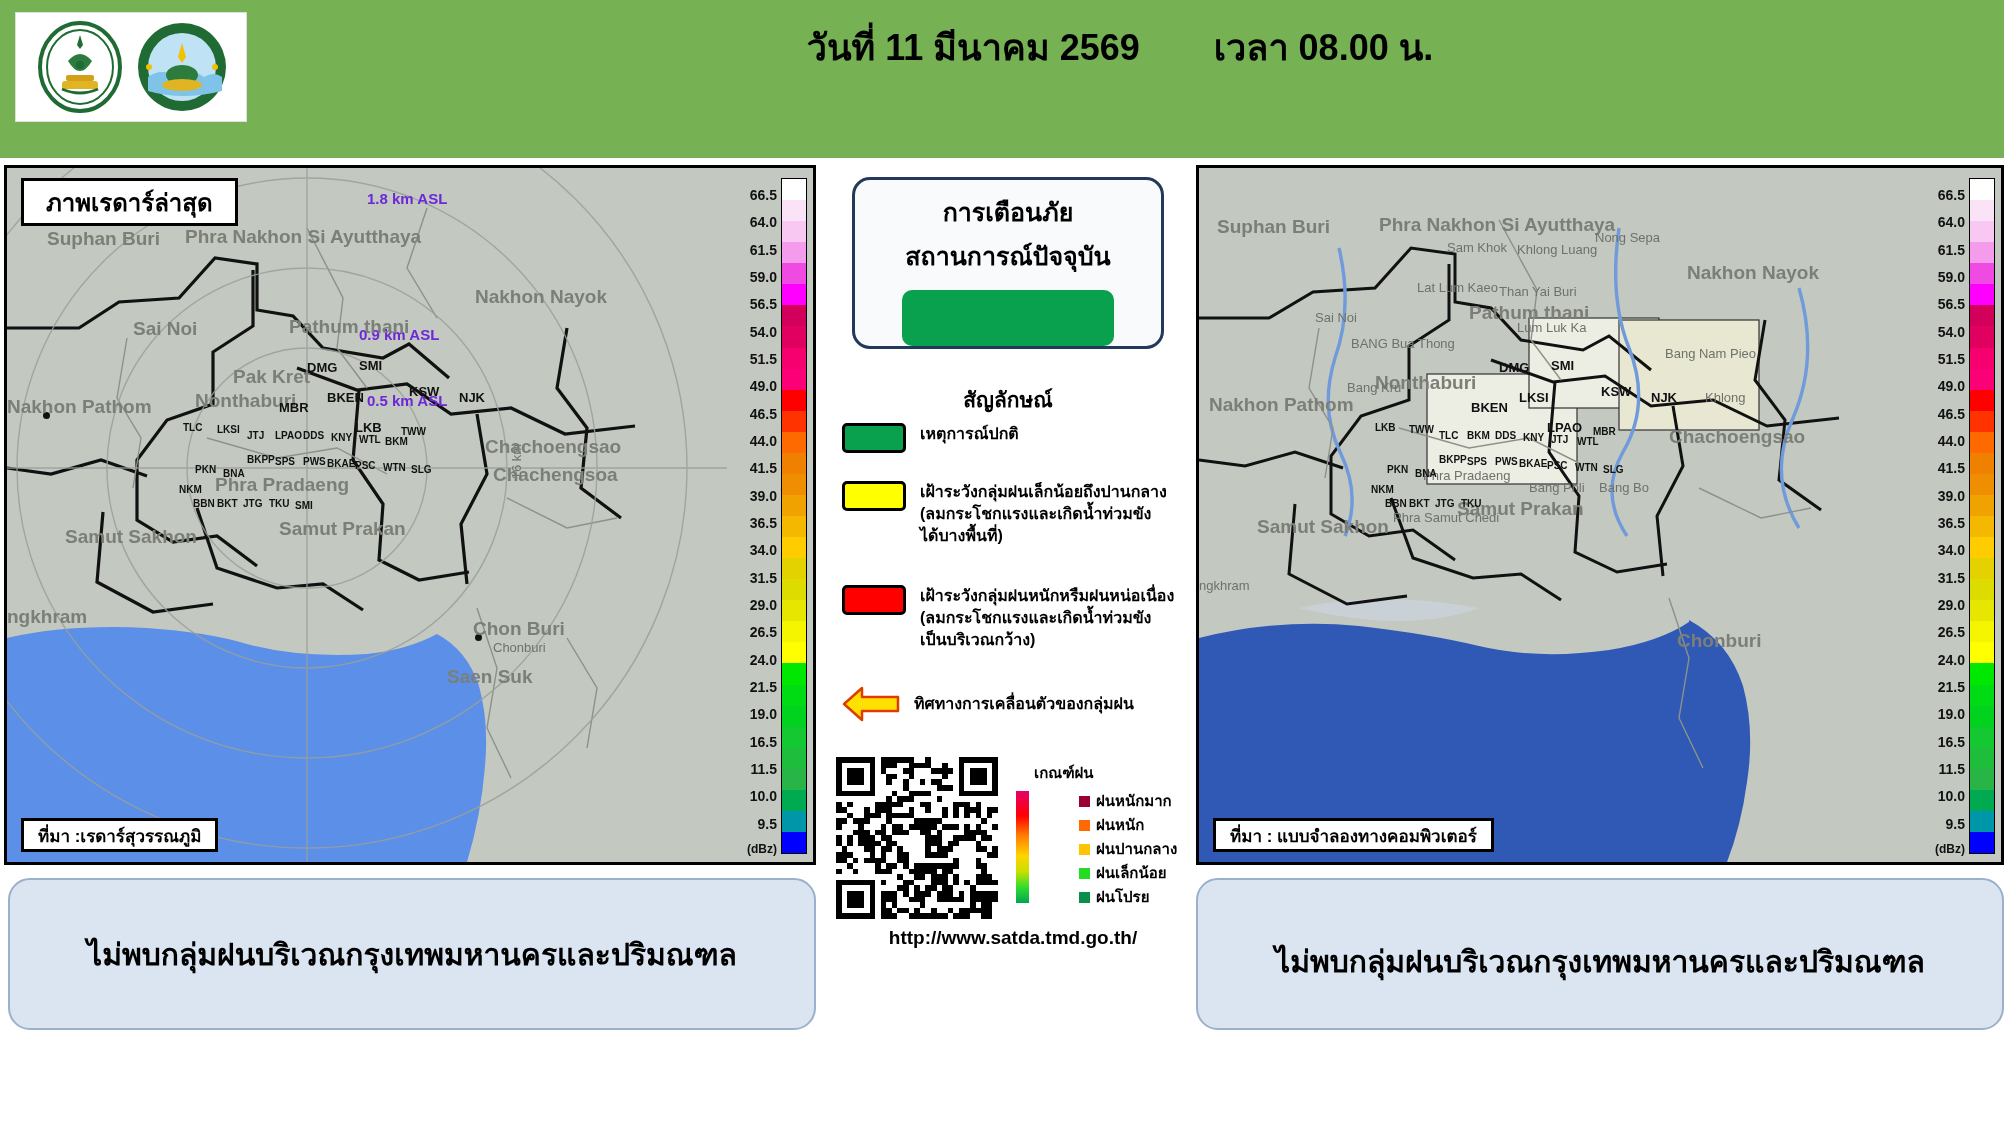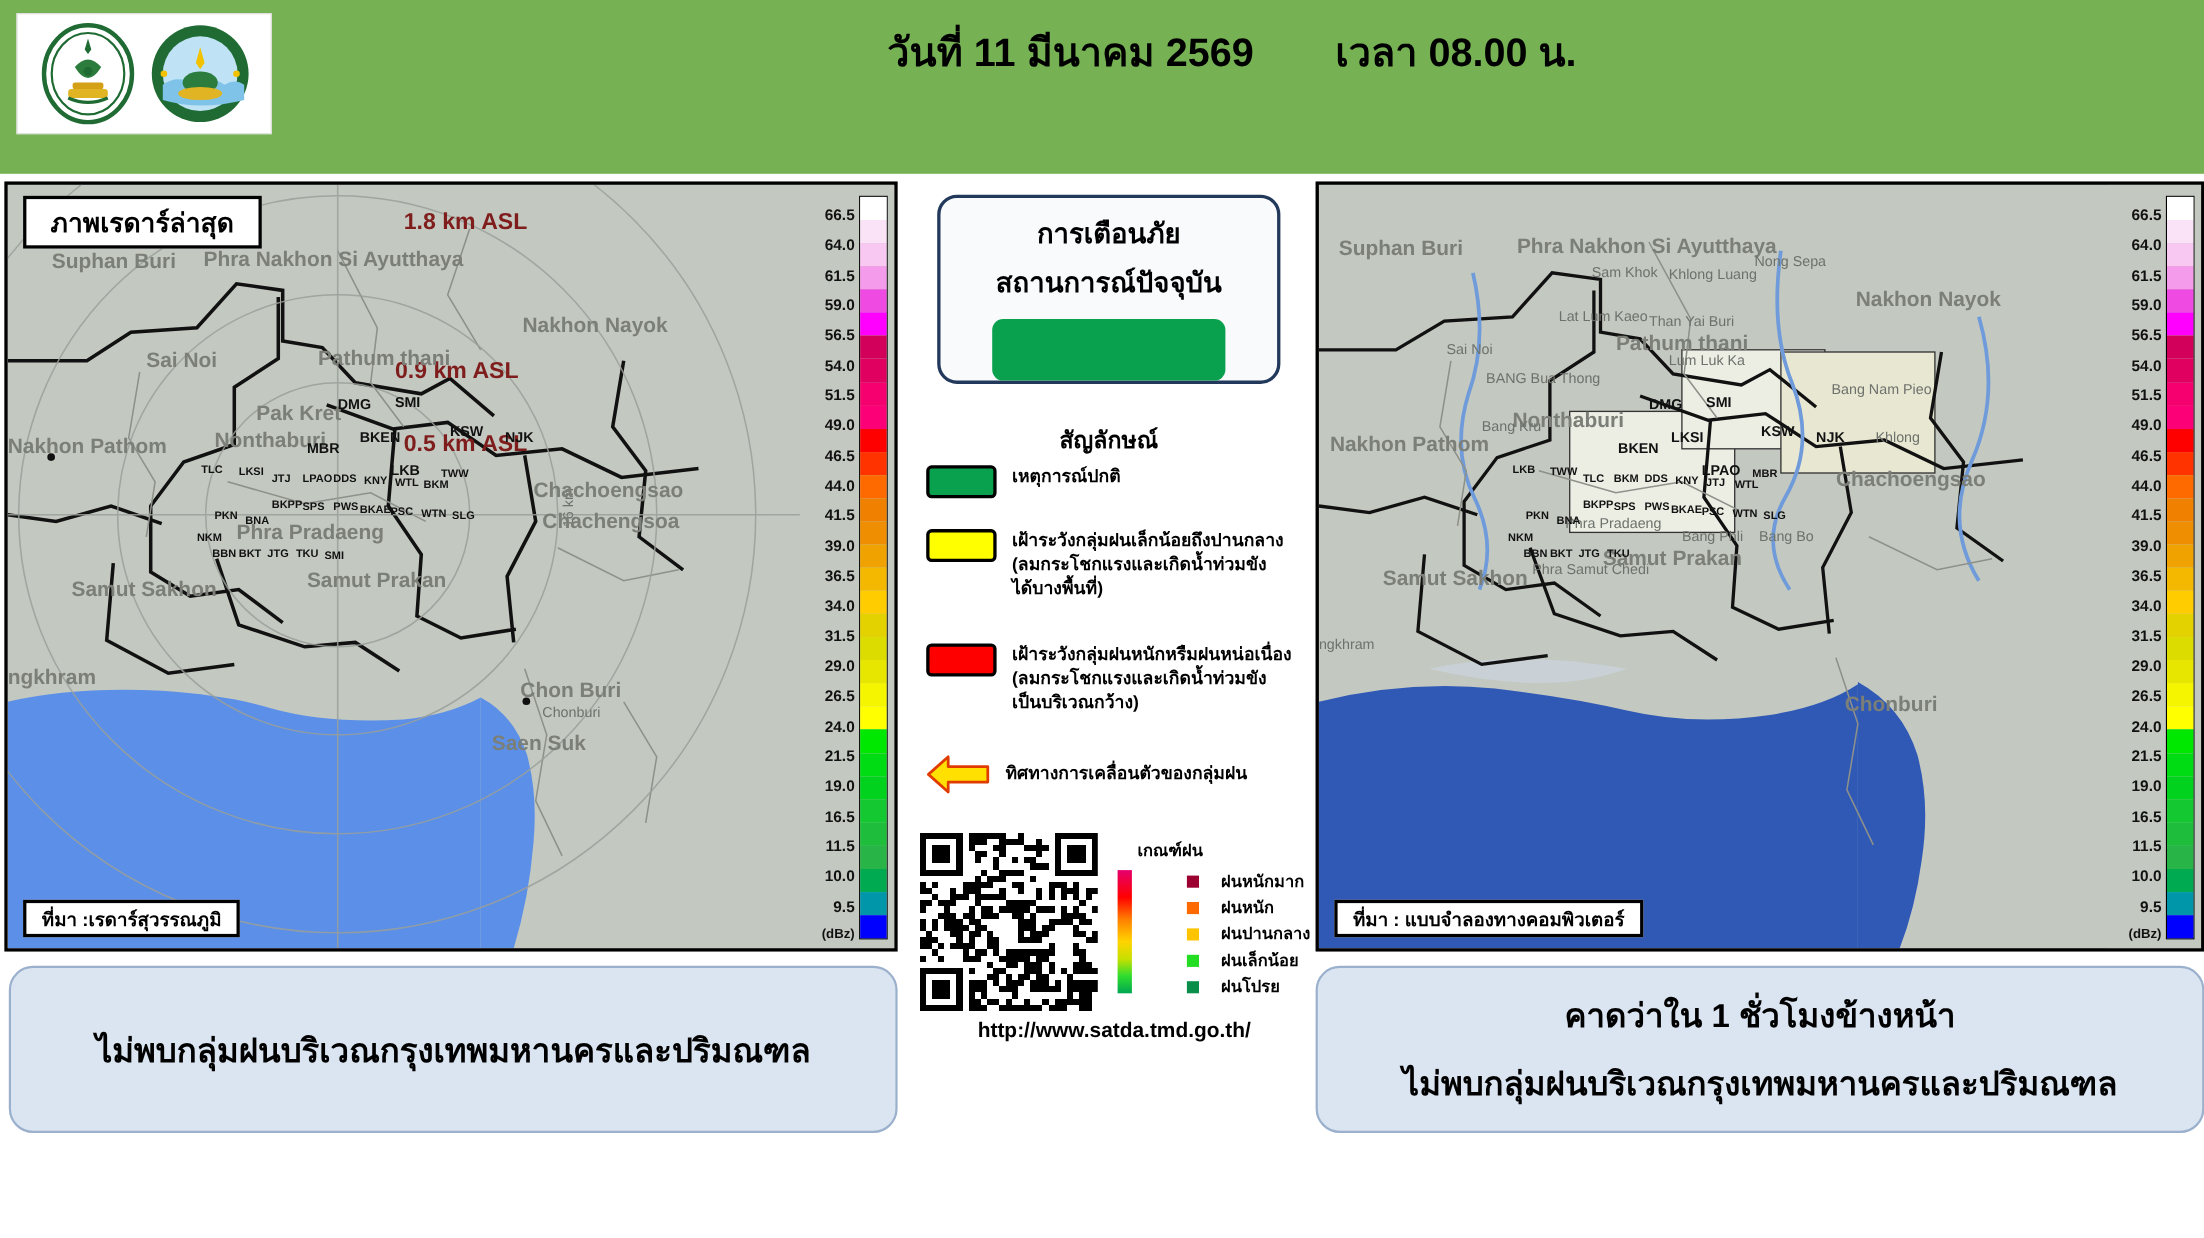--- a/index.html
+++ b/index.html
@@ -53,21 +53,21 @@
   .city-dot {
     position:absolute; width:7px; height:7px; background:#111; border-radius:50%;
   }
   .code-label {
     position:absolute; font-size: 13px; font-weight: bold; color:#111;
     white-space:nowrap;
   }
   .code-label.xs { font-size: 10px; }
 
   .alt-label {
-    position:absolute; color:#7f1d1d; font-weight:bold; font-size:21px;
+    position:absolute; color:#6d28d9; font-weight:bold; font-size:15px;
     white-space:nowrap;
   }
 
   .panel-tag {
     position: absolute; background:#fff; border: 3px solid #000;
     display:flex; align-items:center; justify-content:center;
     font-weight: bold; color:#000; z-index: 6;
   }
   .tag-title { left: 14px; top: 10px; height: 48px; padding: 0 22px; font-size: 24px; }
   .tag-source { left: 14px; bottom: 10px; height: 34px; padding: 0 14px; font-size: 17px; }
@@ -129,21 +129,21 @@
   .qr-block { position:absolute; left: 6px; top: 592px; width: 360px; }
   .qr-canvas { position:absolute; left: 6px; top: 0; width: 162px; height: 162px; background:#fff; }
   .rain-crit { position:absolute; left: 186px; top: 4px; width: 176px; }
   .rain-crit .rc-title { font-size: 15px; font-weight:bold; color:#000; margin-bottom: 4px; margin-left: 18px;}
   .rc-body { position:relative; display:flex; gap: 7px; }
   .rc-gradient {
     width: 13px; height: 112px; flex:0 0 auto; margin-top: 2px;
     background: linear-gradient(to bottom,#e5006d 0%,#ff0000 22%,#ff7f00 40%,#ffd400 58%,#c8e000 72%,#2fdd2f 86%,#00a651 100%);
   }
   .rc-items { display:flex; flex-direction:column; justify-content:space-between; height: 116px; }
-  .rc-item { display:flex; align-items:center; gap: 20px; padding-left: 43px; }
+  .rc-item { display:flex; align-items:center; gap: 6px; padding-left: 43px; }
   .rc-sq { width: 11px; height: 11px; flex:0 0 auto; }
   .rc-lbl { font-size: 15px; font-weight: bold; color:#000; white-space:nowrap; }
   .qr-url {
     position:absolute; left: 0; top: 170px; width: 366px; text-align:center;
     font-size: 19px; font-weight:bold; color:#000;
   }
 
   
   .summary {
     position:absolute; top: 878px; height: 152px;
@@ -629,17 +629,16 @@
 
       <div class="qr-url">http://www.satda.tmd.go.th/</div>
     </div>
   </div>
 
   <div class="summary" id="summary-left">
     <div class="s1">ไม่พบกลุ่มฝนบริเวณกรุงเทพมหานครและปริมณฑล</div>
   </div>
 
   <div class="summary" id="summary-right">
-    <div class="s1">คาดว่าใน 1 ชั่วโมงข้างหน้า</div>
     <div class="s2">ไม่พบกลุ่มฝนบริเวณกรุงเทพมหานครและปริมณฑล</div>
   </div>
 
 </div>
 
 </body></html>

